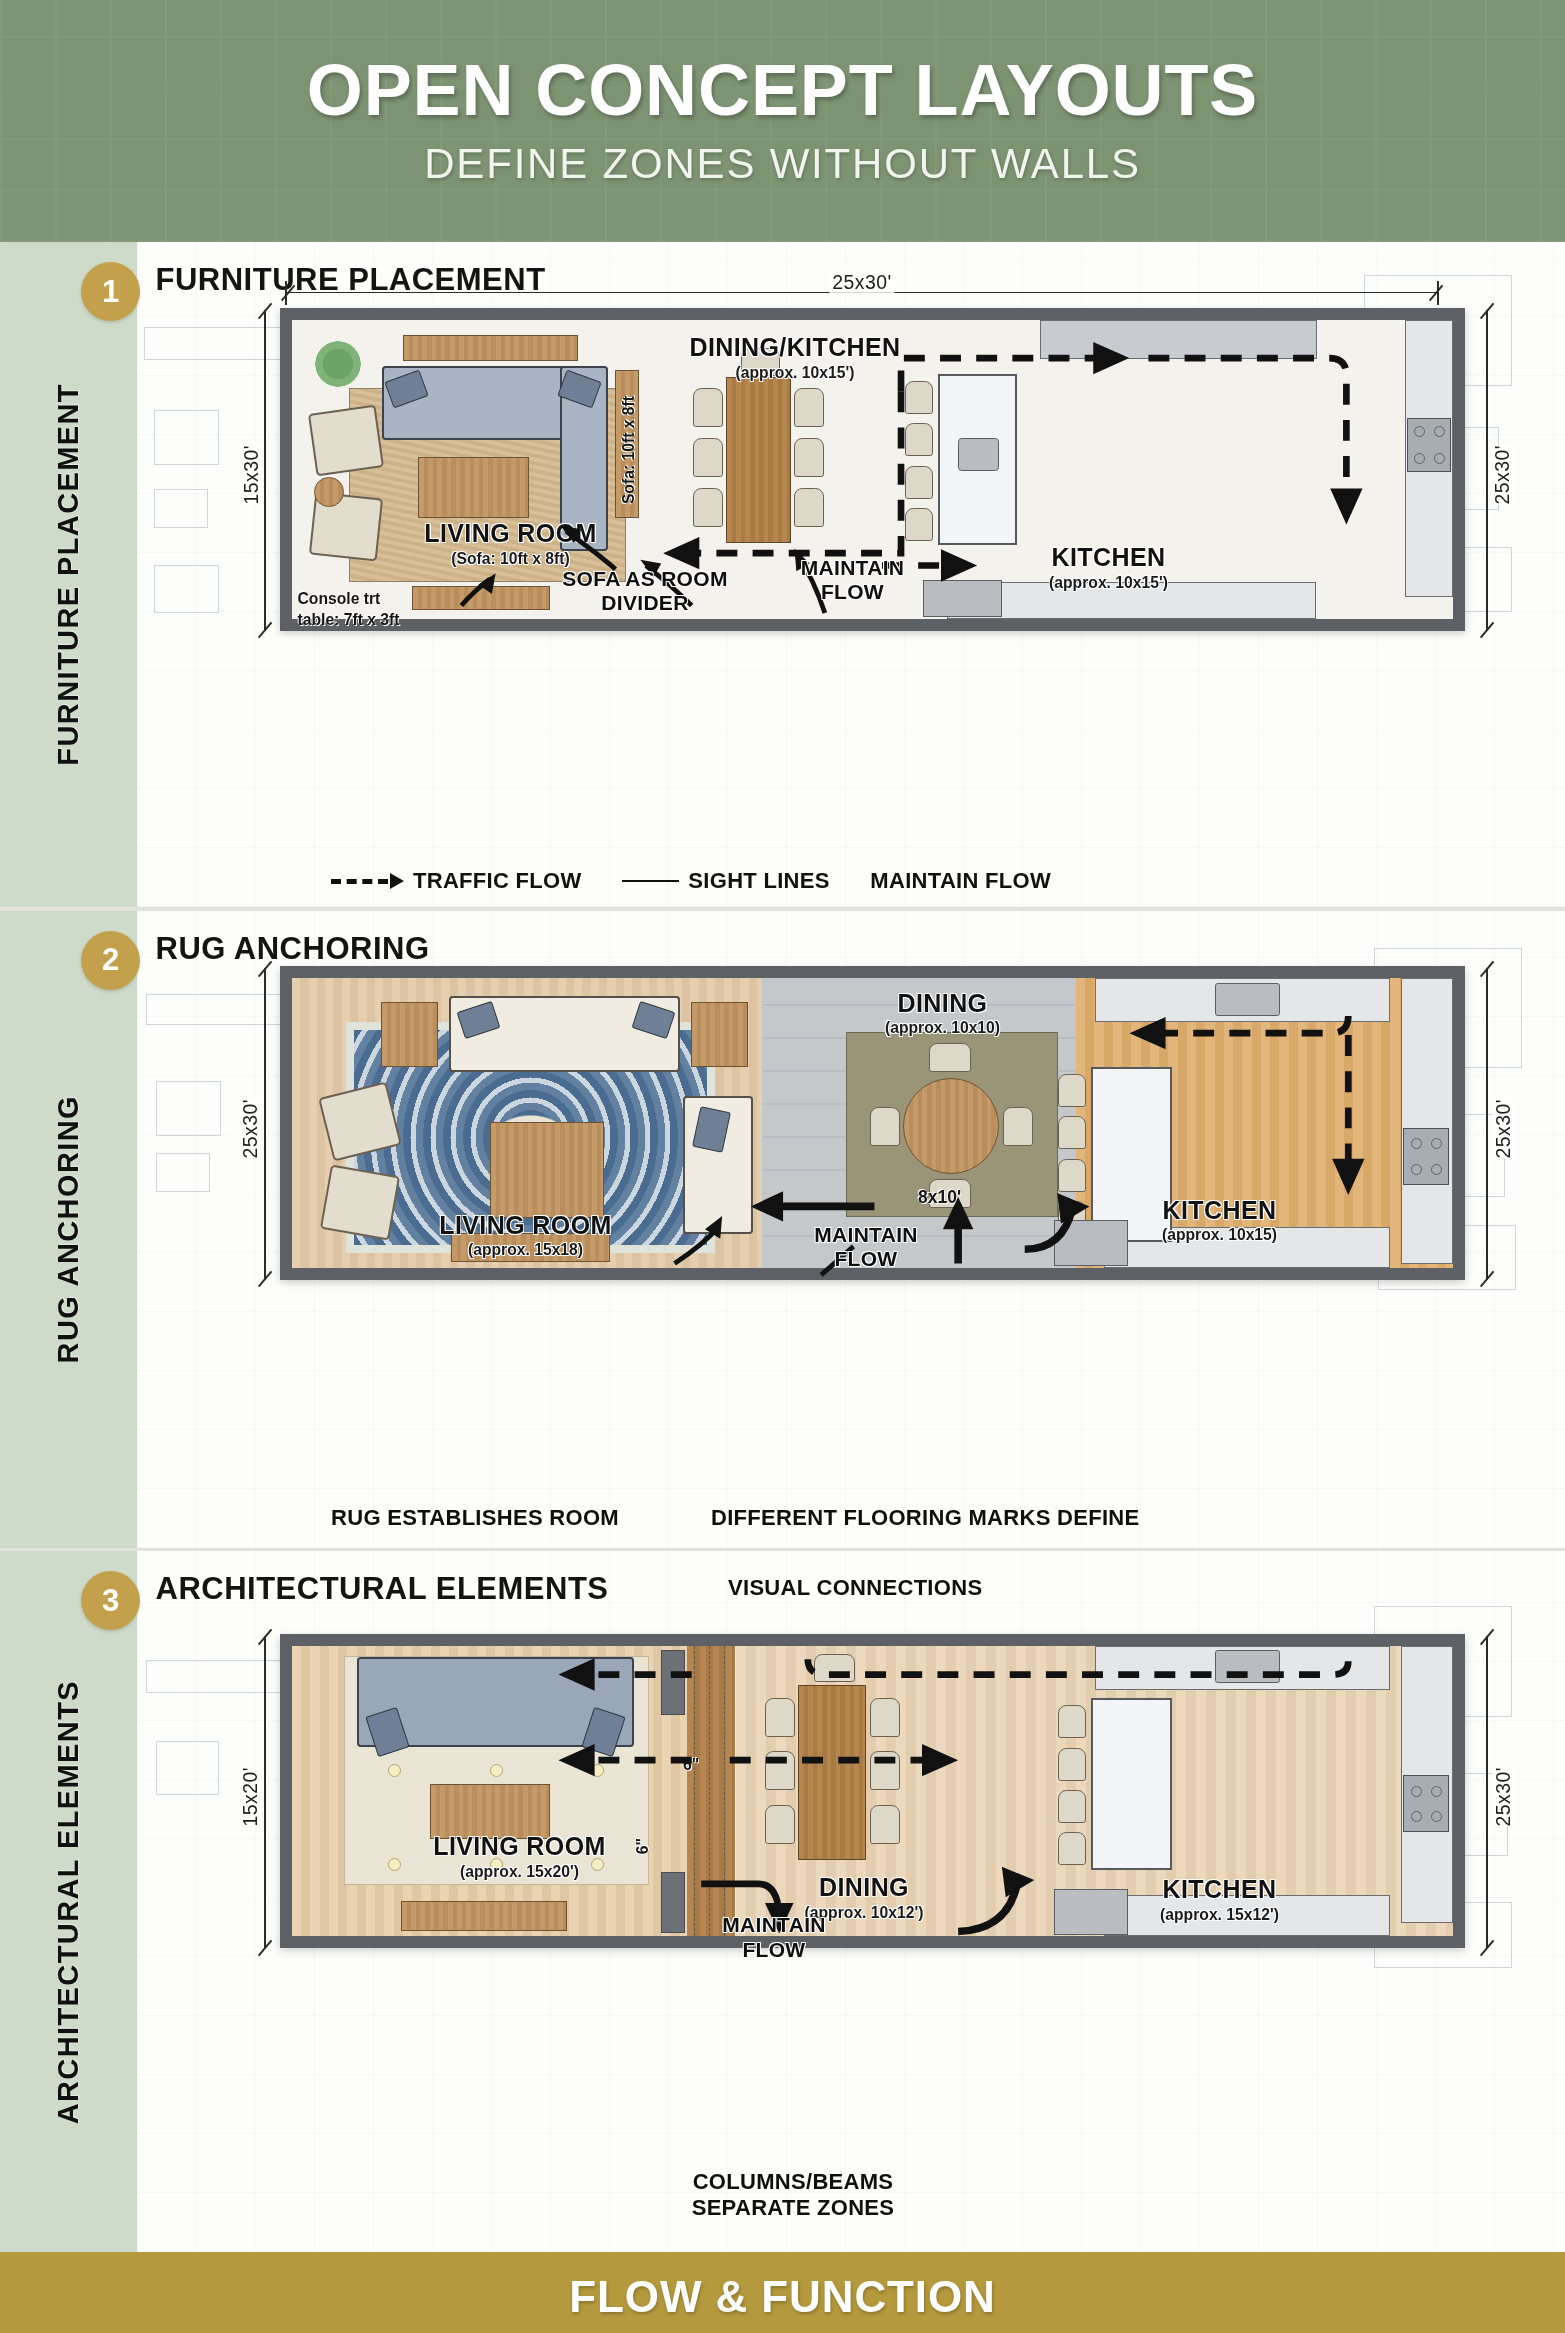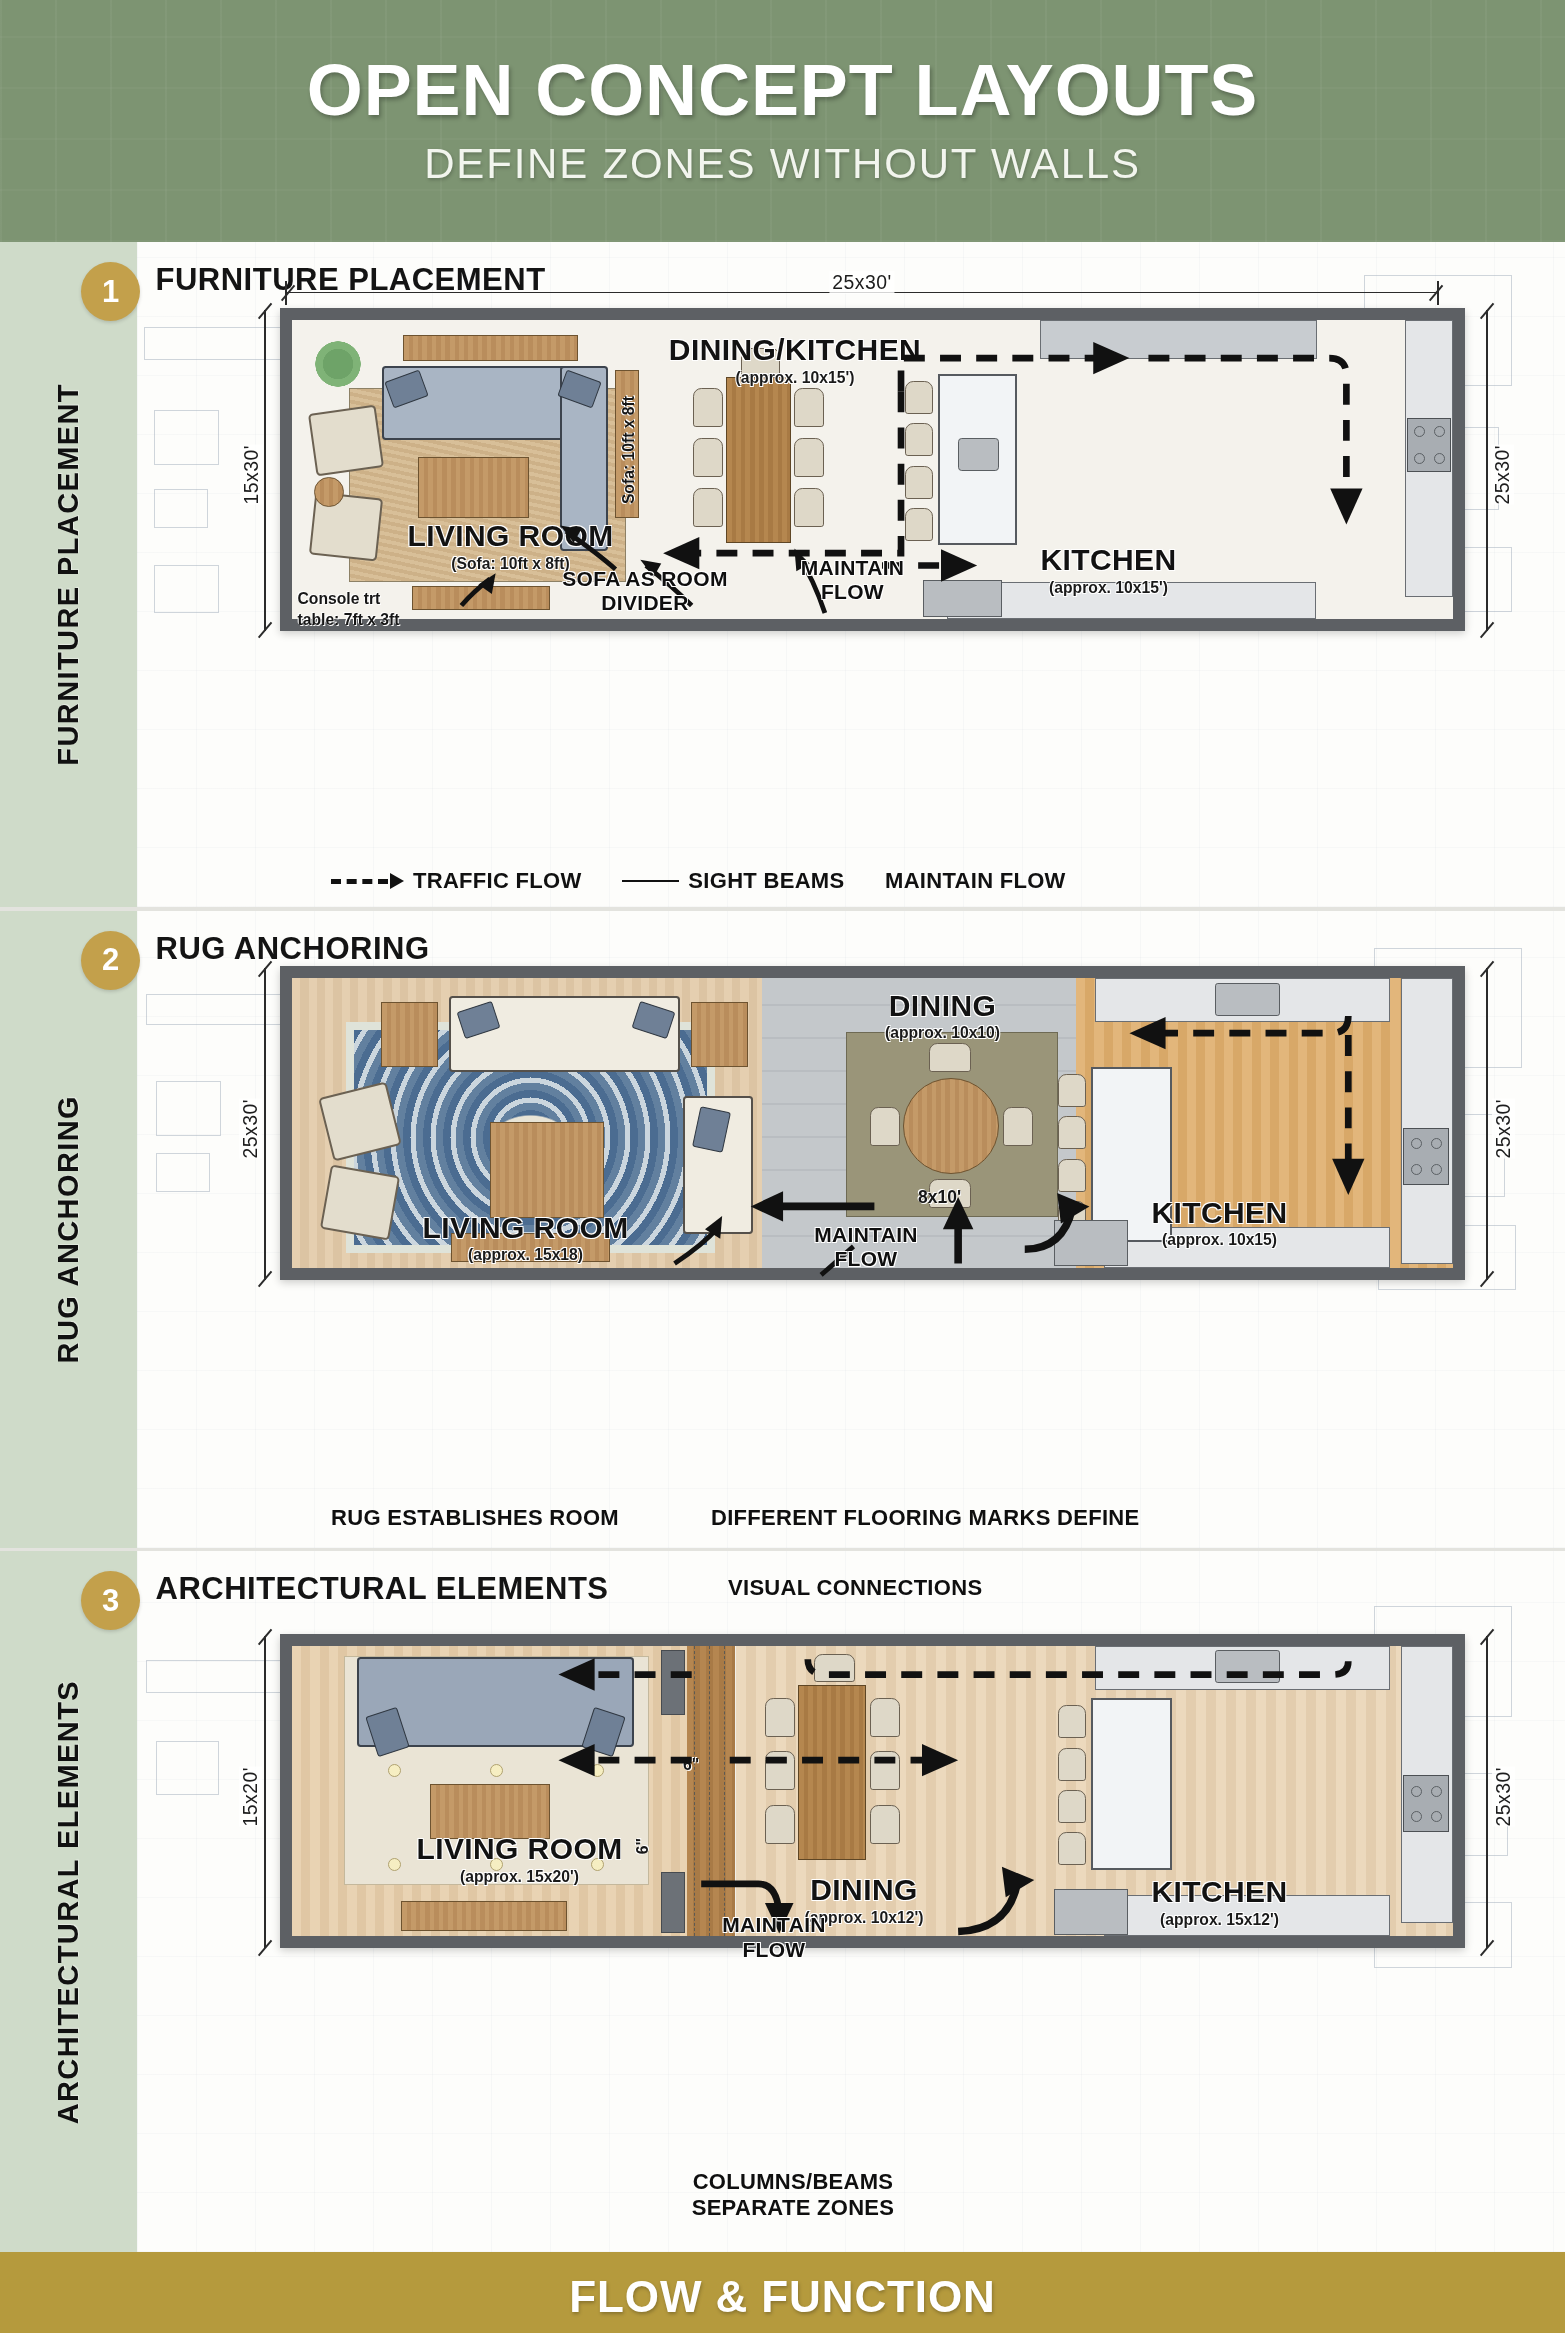--- a/index.html
+++ b/index.html
@@ -142,21 +142,21 @@
   .stove { background:#a8adb2; border:1.8px solid #4c5054; }
   .burner{ position:absolute; width:11px;height:11px;border-radius:50%;border:1.8px solid #5b6064;}
   .plant {
     background: radial-gradient(circle, #6ea368 0 40%, #7fb377 41% 60%, transparent 61%);
   }
   .armchair { background:#e3ddcd; border:2.3px solid #6b6152; border-radius:4.6px; }
   .round-table{ border-radius:50%; }
 
   
   .lbl { position: absolute; text-align:center; z-index:8; pointer-events:none;}
-  .lbl .t { font-size:30px; font-weight:800; color:#121212; letter-spacing:0.4px;
+  .lbl .t { font-size:25px; font-weight:800; color:#121212; letter-spacing:0.4px;
             text-shadow: 0.9px 0.9px 0 #fff, -0.9px -0.9px 0 #fff, 0.9px -0.9px 0 #fff, -0.9px 0.9px 0 #fff;}
   .lbl .s { font-size:15.7px; font-weight:600; color:#1a1a1a; margin-top:1.8px;
             text-shadow: 0.9px 0.9px 0 #fff, -0.9px -0.9px 0 #fff, 0.9px -0.9px 0 #fff, -0.9px 0.9px 0 #fff;}
 
   .note { position:absolute; font-size:15.7px; font-weight:600; color:#161616; z-index:9;
           text-shadow: 0.9px 0.9px 0 #fff, -0.9px -0.9px 0 #fff; line-height:1.25;}
   .callout { position:absolute; font-size:21px; font-weight:800; color:#0f0f0f; z-index:10;
              letter-spacing:0.3px; text-align:center; line-height:1.15;
              text-shadow: 0.9px 0.9px 0 #fff, -0.9px -0.9px 0 #fff, 0.9px -0.9px 0 #fff, -0.9px 0.9px 0 #fff;}
   .cap { position:absolute; font-size:22px; font-weight:800; color:#0f0f0f; z-index:10;
@@ -339,21 +339,21 @@
     <div class="callout" style="left:637px; top:314px; width:157px;">MAINTAIN FLOW</div>
 
     <div class="legend">
       <div class="item">
         <span class="dashline"></span>
         <span class="arrowhead"></span>
         <span class="lt">TRAFFIC FLOW</span>
       </div>
       <div class="item" style="margin-left:24px;">
         <span class="solidline"></span>
-        <span class="lt">SIGHT BEAMS</span>
+        <span class="lt">SIGHT LINES</span>
       </div>
       <div class="item" style="margin-left:24px;">
         <span class="lt">MAINTAIN FLOW</span>
       </div>
     </div>
   </div>
 </div>
 <div class="divider"></div>
 
 <div class="section s2">

